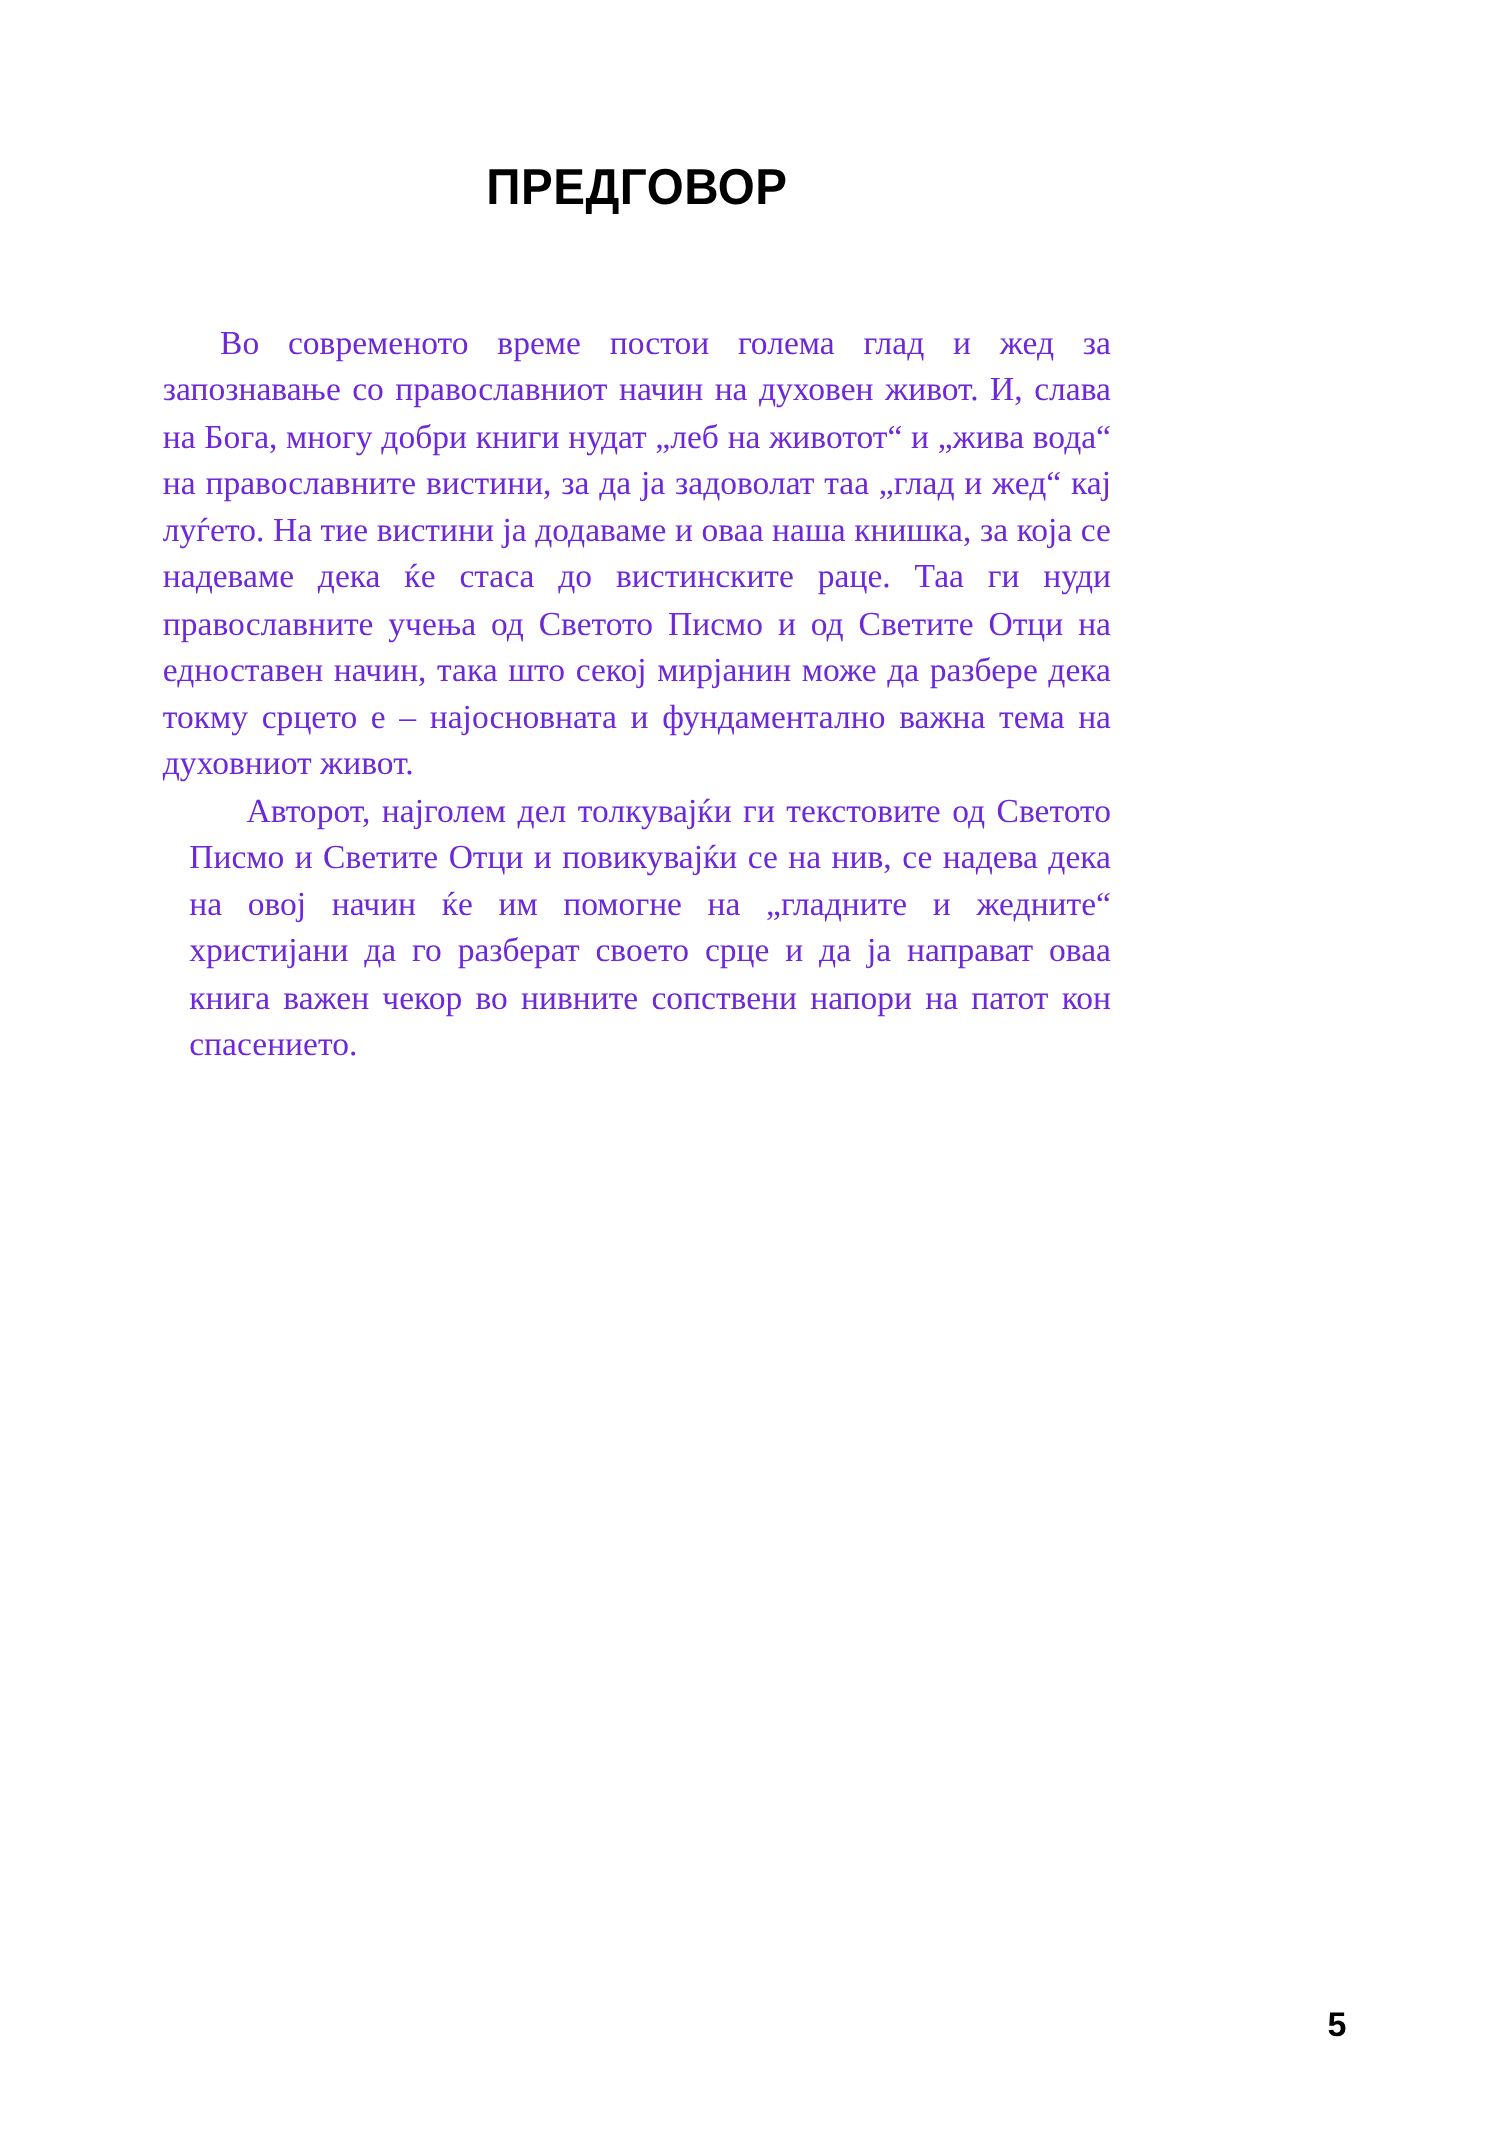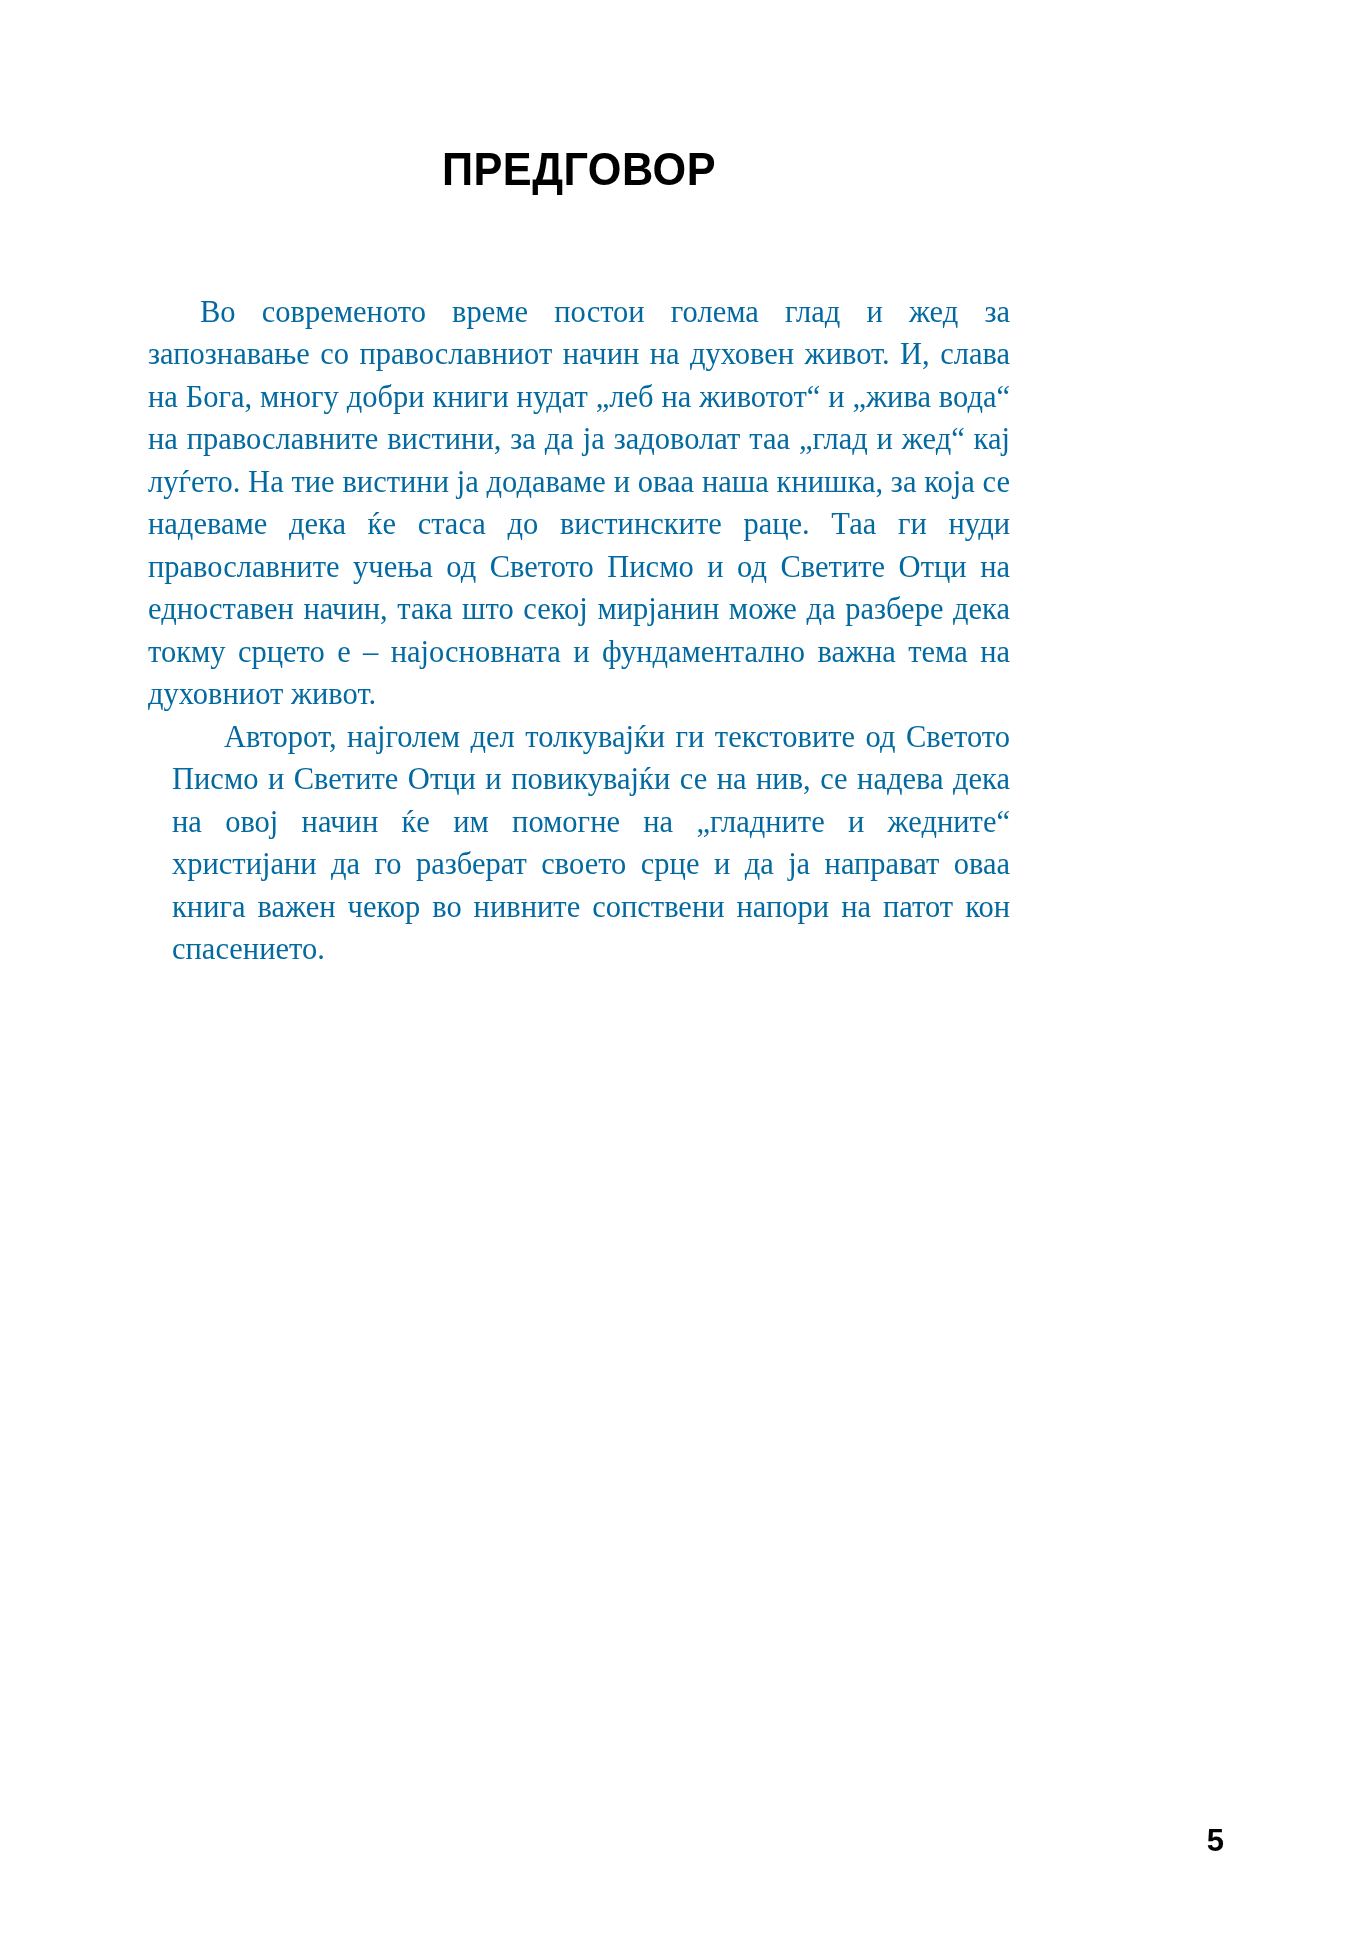--- a/index.html
+++ b/index.html
@@ -35,21 +35,21 @@
     transform: scaleX(0.94);
     transform-origin: center center;
   }
   .body-block {
     margin-top: 96px;
   }
   .para {
     font-family: "Liberation Serif", "DejaVu Serif", serif;
     font-size: 30.5px;
     line-height: 42.5px;
-    color: #0369a1;
+    color: #6d28d9;
     text-align: justify;
     text-justify: inter-word;
     text-indent: 52px;
     margin: 0;
     hyphens: manual;
     -webkit-hyphens: manual;
   }
   .para + .para {
     margin-top: 0;
     margin-left: 24px;

